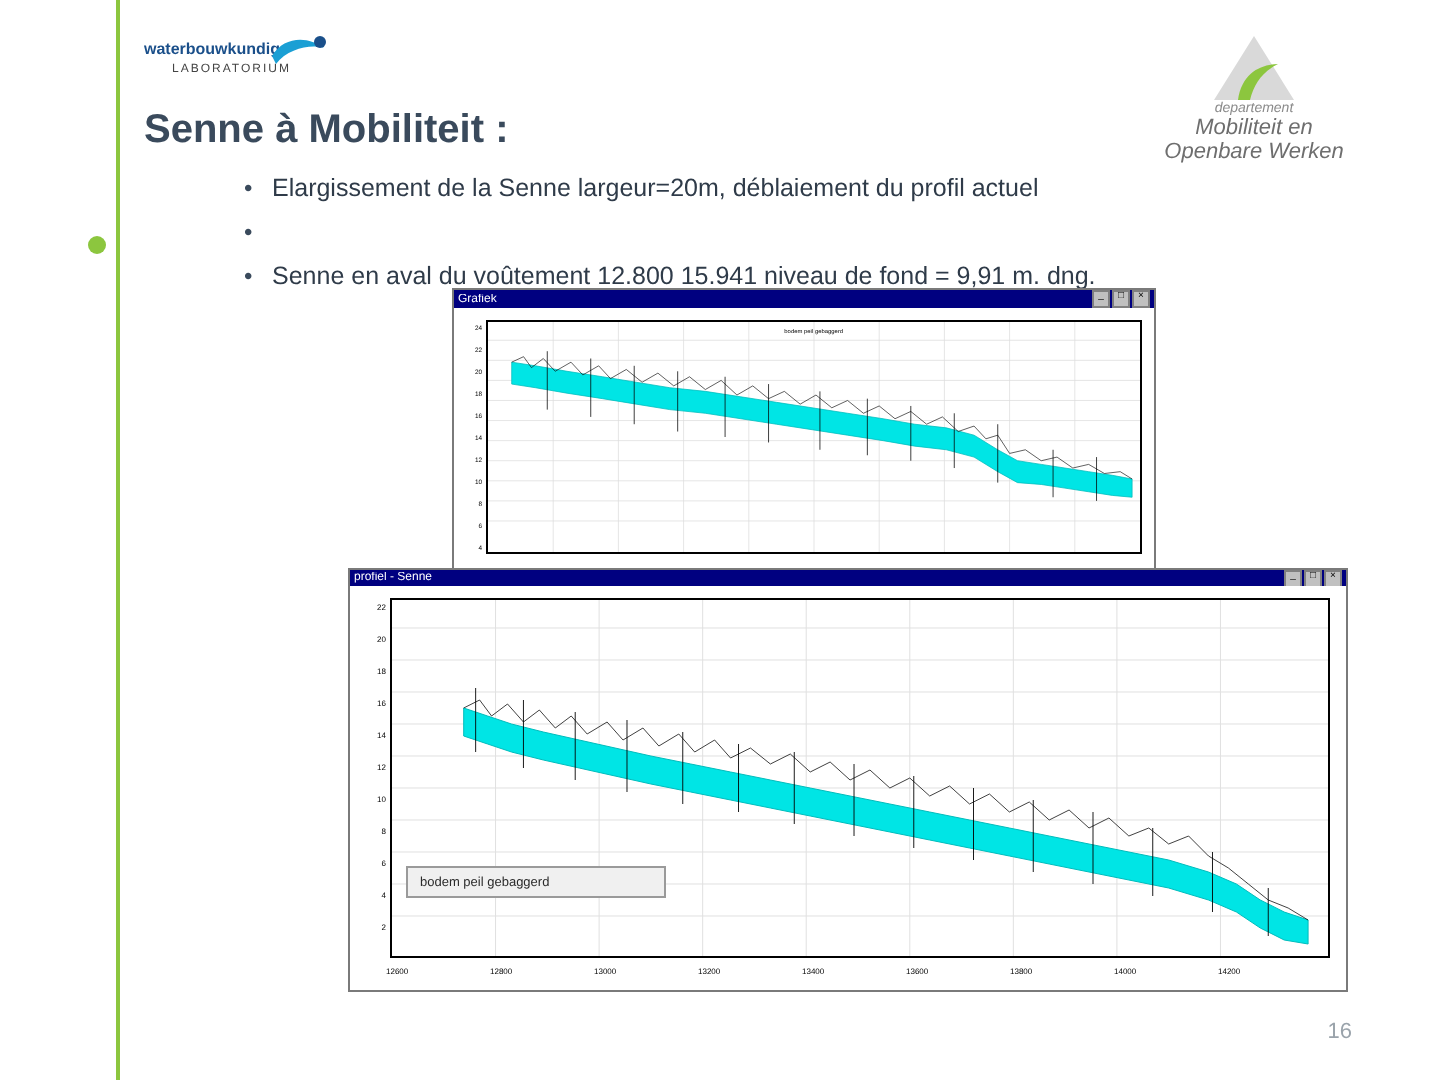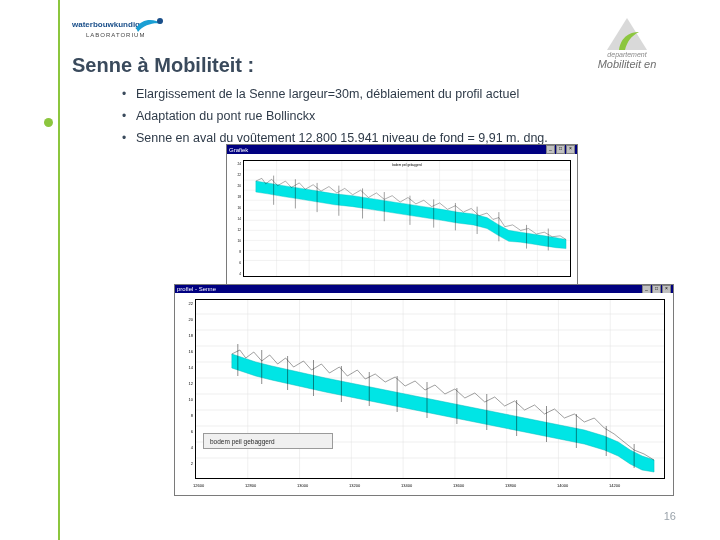--- a/index.html
+++ b/index.html
@@ -116,32 +116,32 @@
 
 <div class="logo-right">
   <div class="tri-wrap">
     <svg viewBox="0 0 120 36" width="120" height="36">
       <path d="M40 34 L60 2 L80 34 Z" fill="#d9d9d9"></path>
       <path d="M52 34 C54 20, 64 16, 72 16 C64 20, 60 26, 58 34 Z" fill="#8cc63e"></path>
     </svg>
   </div>
   <div class="dep">departement</div>
   <div class="mv1">Mobiliteit en</div>
+  <div class="mv2">Openbare Werken</div>
 </div>
 
 <div class="title">Senne à Mobiliteit :</div>
 
 <div class="bullets">
   <div class="bullet-row">
     <span class="bullet-dot">•</span>
-    <span class="bullet-txt">Elargissement de la Senne largeur=30m, déblaiement du profil actuel</span>
+    <span class="bullet-txt">Elargissement de la Senne largeur=20m, déblaiement du profil actuel</span>
   </div>
   <div class="bullet-row">
     <span class="bullet-dot">•</span>
-    <span class="bullet-txt">Adaptation du pont rue Bollinckx</span>
   </div>
   <div class="bullet-row">
     <span class="bullet-dot">•</span>
     <span class="bullet-txt">Senne en aval du voûtement 12.800 15.941  niveau de fond = 9,91 m. dng.</span>
   </div>
 </div>
 
 <div class="win" style="left:226px;top:144px;width:352px;height:148px;">
   <div class="win-title">
     <span class="wt-label">Grafiek</span>

